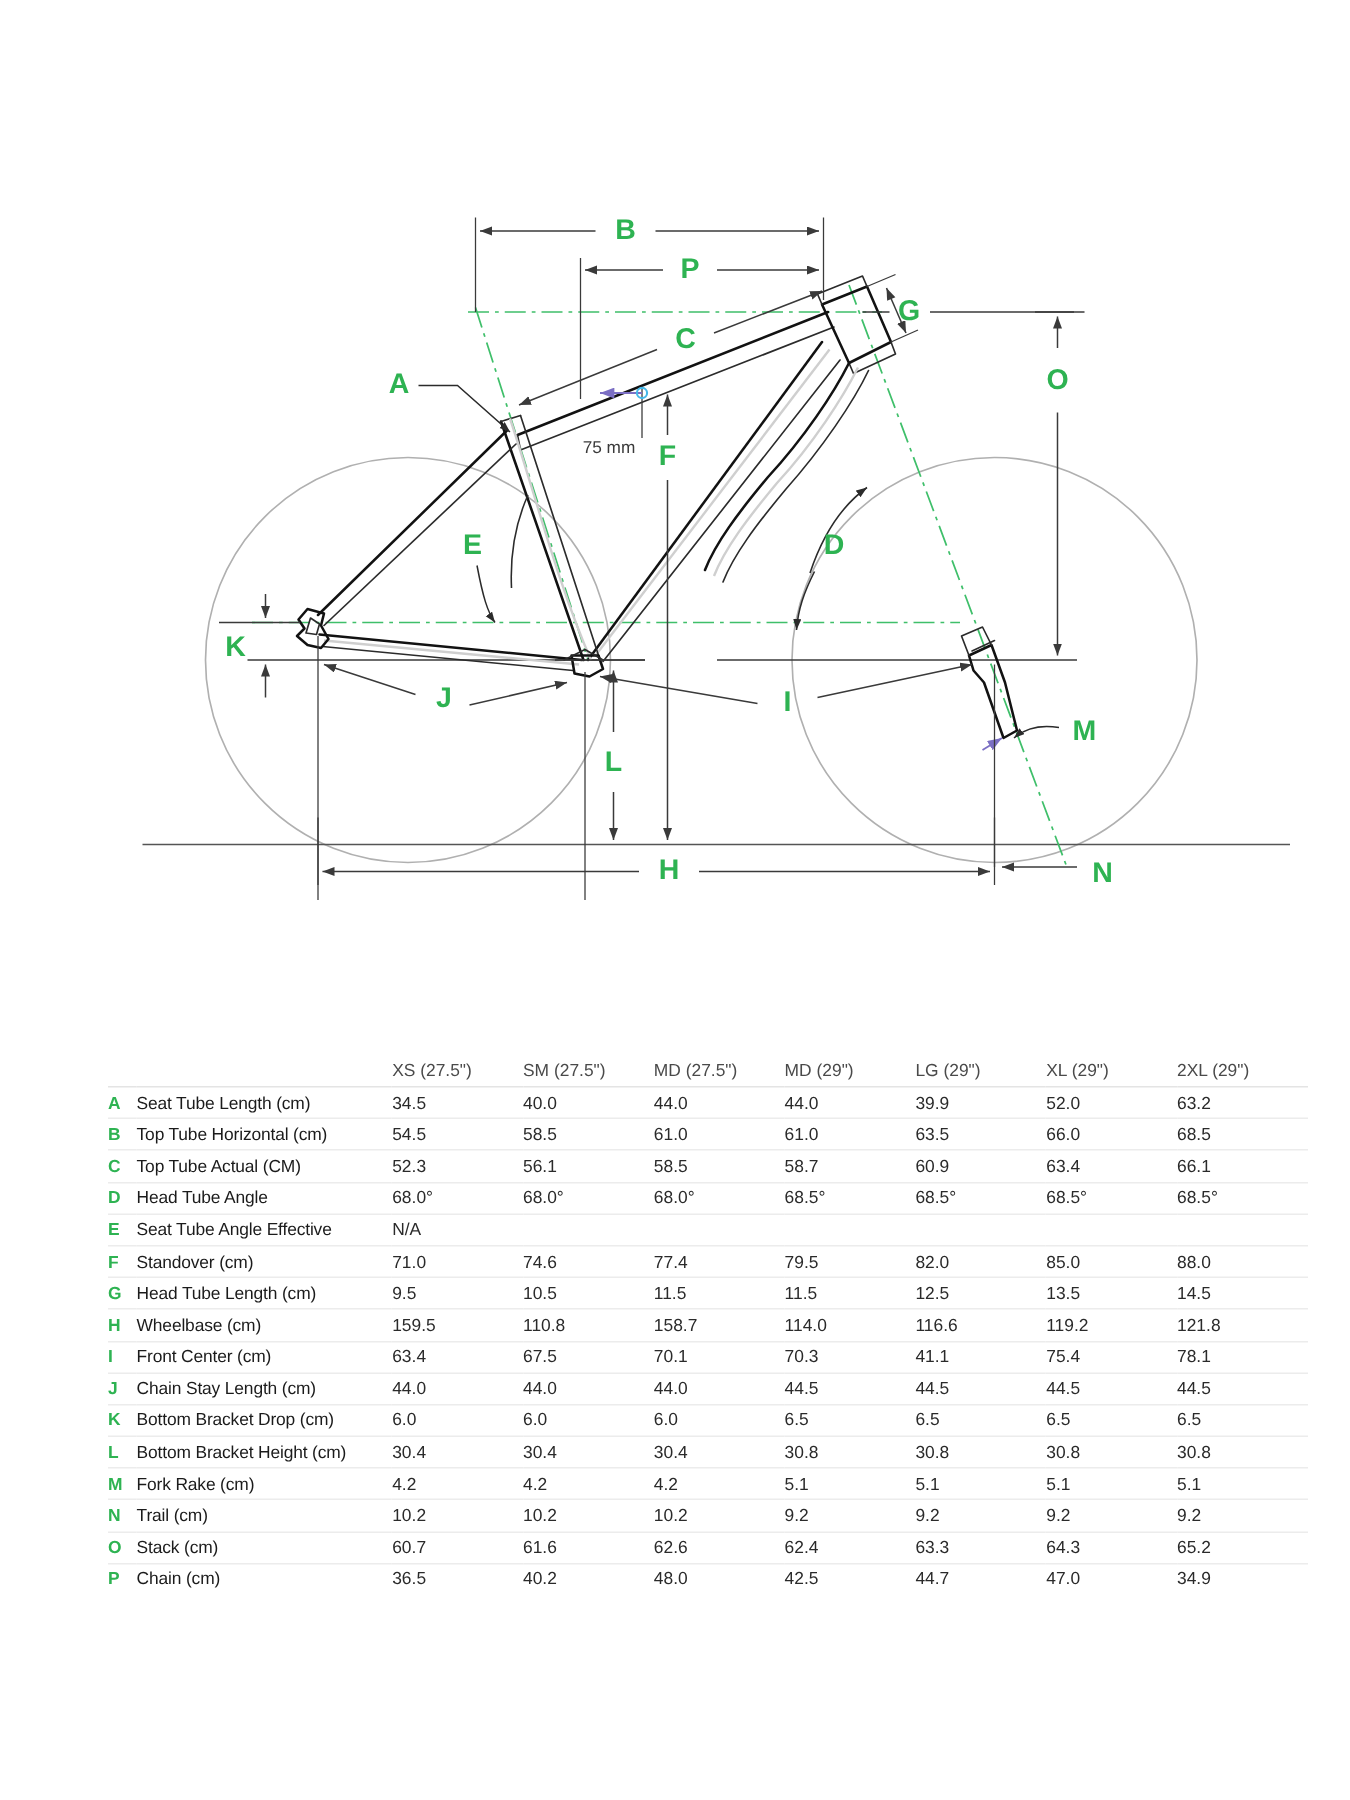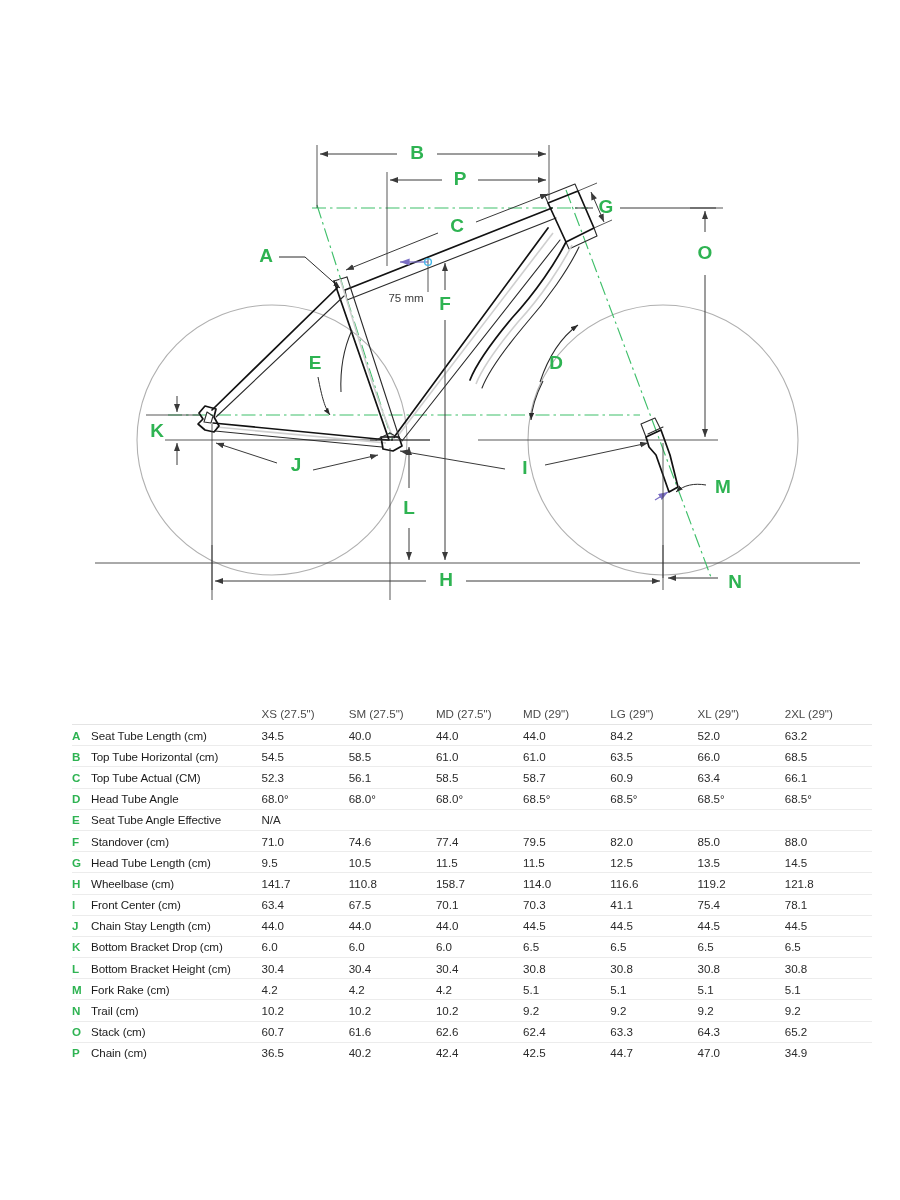--- a/index.html
+++ b/index.html
@@ -332,21 +332,21 @@
       </tr>
     </thead>
     <tbody>
       <tr>
         <td class="col-key">A</td>
         <td class="col-name">Seat Tube Length (cm)</td>
         <td class="col-val">34.5</td>
         <td class="col-val">40.0</td>
         <td class="col-val">44.0</td>
         <td class="col-val">44.0</td>
-        <td class="col-val">84.2</td>
+        <td class="col-val">39.9</td>
         <td class="col-val">52.0</td>
         <td class="col-val">63.2</td>
       </tr>
       <tr>
         <td class="col-key">B</td>
         <td class="col-name">Top Tube Horizontal (cm)</td>
         <td class="col-val">54.5</td>
         <td class="col-val">58.5</td>
         <td class="col-val">61.0</td>
         <td class="col-val">61.0</td>
@@ -405,21 +405,21 @@
         <td class="col-val">10.5</td>
         <td class="col-val">11.5</td>
         <td class="col-val">11.5</td>
         <td class="col-val">12.5</td>
         <td class="col-val">13.5</td>
         <td class="col-val">14.5</td>
       </tr>
       <tr>
         <td class="col-key">H</td>
         <td class="col-name">Wheelbase (cm)</td>
-        <td class="col-val">141.7</td>
+        <td class="col-val">159.5</td>
         <td class="col-val">110.8</td>
         <td class="col-val">158.7</td>
         <td class="col-val">114.0</td>
         <td class="col-val">116.6</td>
         <td class="col-val">119.2</td>
         <td class="col-val">121.8</td>
       </tr>
       <tr>
         <td class="col-key">I</td>
         <td class="col-name">Front Center (cm)</td>
@@ -495,21 +495,21 @@
         <td class="col-val">62.4</td>
         <td class="col-val">63.3</td>
         <td class="col-val">64.3</td>
         <td class="col-val">65.2</td>
       </tr>
       <tr class="row-last">
         <td class="col-key">P</td>
         <td class="col-name">Chain (cm)</td>
         <td class="col-val">36.5</td>
         <td class="col-val">40.2</td>
-        <td class="col-val">42.4</td>
+        <td class="col-val">48.0</td>
         <td class="col-val">42.5</td>
         <td class="col-val">44.7</td>
         <td class="col-val">47.0</td>
         <td class="col-val">34.9</td>
       </tr>
     </tbody>
   </table>
 </div>
 
 </body></html>

